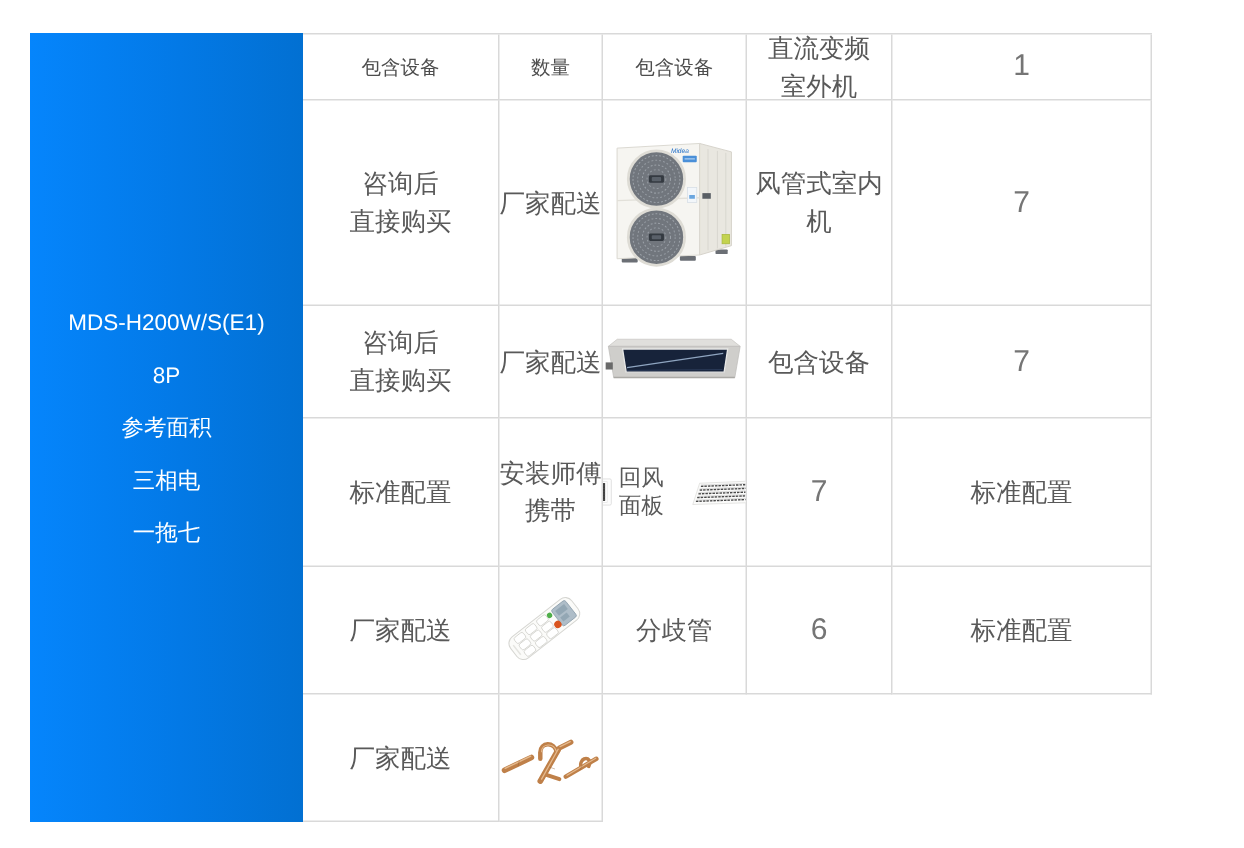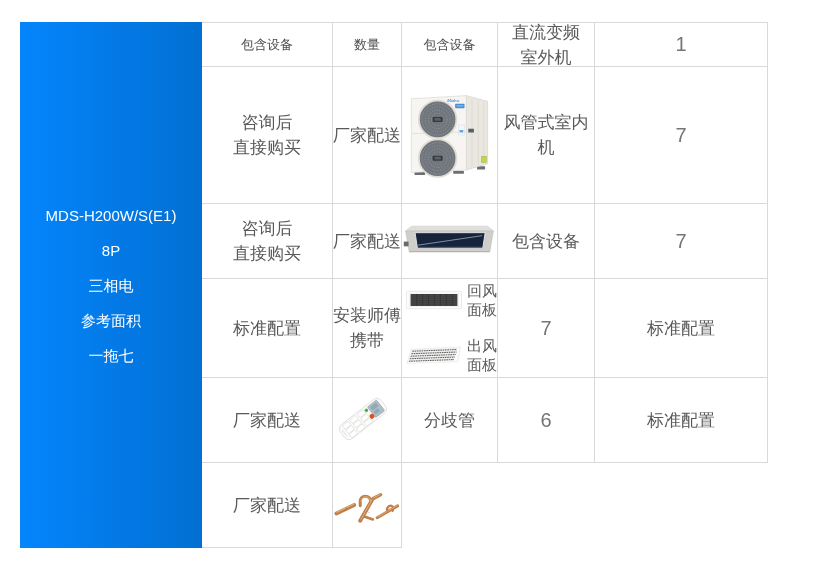--- a/index.html
+++ b/index.html
@@ -18,35 +18,35 @@
        grid-template-columns:131px 69px 96px 97px 173px;
        grid-template-rows:44px 137px 75px 99px 85px 85px;
        border-top:1px solid #d9d9d9;background:#ffffff;}
   .c{border-right:1px solid #d9d9d9;border-bottom:1px solid #d9d9d9;
      display:flex;align-items:center;justify-content:center;text-align:center;
      white-space:pre-line;color:#595959;font-size:17px;line-height:25px;
      box-sizing:border-box;overflow:hidden;}
   .h{font-size:13px;color:#4d4d4d;}
   .qty{font-size:20px;color:#757575;}
 
-  .remark-col3{flex-direction:column;justify-content:center;gap:14px;padding:2px 0;}
+  .remark-col3{flex-direction:row;justify-content:center;gap:14px;padding:2px 0;}
   .panel-row{display:flex;align-items:center;justify-content:flex-start;
              width:100%;padding-left:4px;gap:5px;box-sizing:border-box;}
   .panel-label{font-size:15px;line-height:19px;color:#595959;text-align:left;
                white-space:pre-line;flex:0 0 auto;}
   svg{display:block;}
 </style>
 </head>
 <body>
 
 <aside class="panel">
   <div class="line">MDS-H200W/S(E1)</div>
   <div class="line">8P</div>
+  <div class="line">参考面积</div>
   <div class="line">三相电</div>
-  <div class="line">参考面积</div>
   <div class="line">一拖七</div>
 </aside>
 
 <div class="tbl">
 
   <div class="c h">包含设备</div>
   <div class="c h">数量</div>
   <div class="c h">包含设备</div>
 
   <div class="c">直流变频

